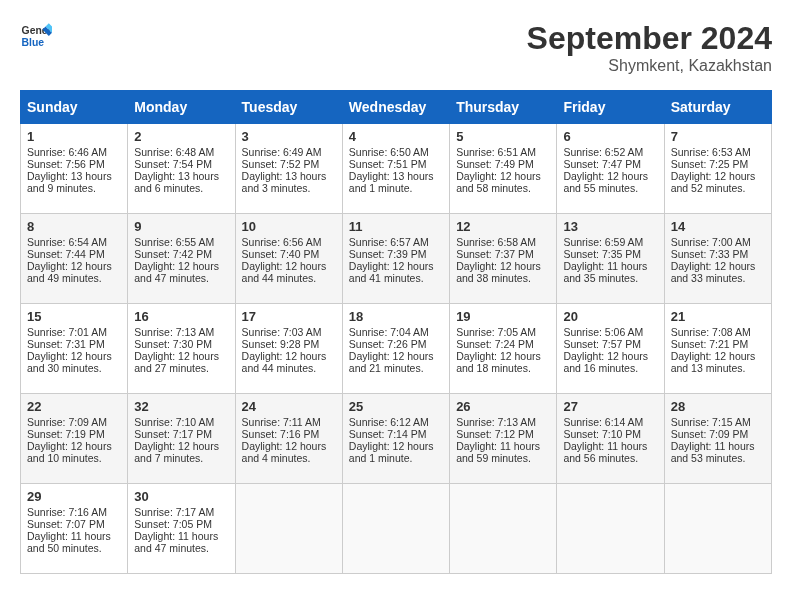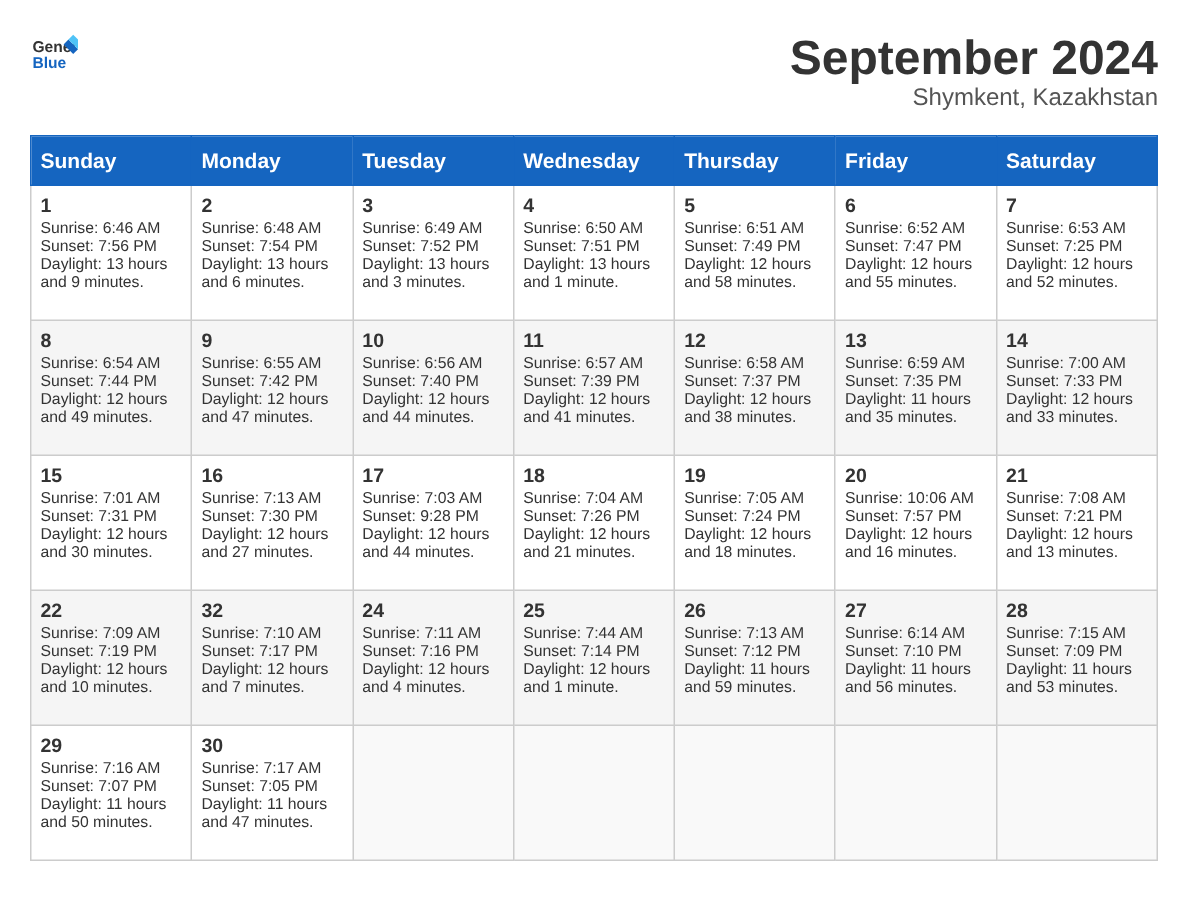--- a/index.html
+++ b/index.html
@@ -125,28 +125,28 @@
         <td><span class="day-number">12</span><span>Sunrise: 6:58 AM</span><br><span>Sunset: 7:37 PM</span><br><span>Daylight: 12 hours and 38 minutes.</span></td>
         <td><span class="day-number">13</span><span>Sunrise: 6:59 AM</span><br><span>Sunset: 7:35 PM</span><br><span>Daylight: 11 hours and 35 minutes.</span></td>
         <td><span class="day-number">14</span><span>Sunrise: 7:00 AM</span><br><span>Sunset: 7:33 PM</span><br><span>Daylight: 12 hours and 33 minutes.</span></td>
       </tr>
       <tr>
         <td><span class="day-number">15</span><span>Sunrise: 7:01 AM</span><br><span>Sunset: 7:31 PM</span><br><span>Daylight: 12 hours and 30 minutes.</span></td>
         <td><span class="day-number">16</span><span>Sunrise: 7:13 AM</span><br><span>Sunset: 7:30 PM</span><br><span>Daylight: 12 hours and 27 minutes.</span></td>
         <td><span class="day-number">17</span><span>Sunrise: 7:03 AM</span><br><span>Sunset: 9:28 PM</span><br><span>Daylight: 12 hours and 44 minutes.</span></td>
         <td><span class="day-number">18</span><span>Sunrise: 7:04 AM</span><br><span>Sunset: 7:26 PM</span><br><span>Daylight: 12 hours and 21 minutes.</span></td>
         <td><span class="day-number">19</span><span>Sunrise: 7:05 AM</span><br><span>Sunset: 7:24 PM</span><br><span>Daylight: 12 hours and 18 minutes.</span></td>
-        <td><span class="day-number">20</span><span>Sunrise: 10:06 AM</span><br><span>Sunset: 7:57 PM</span><br><span>Daylight: 12 hours and 16 minutes.</span></td>
+        <td><span class="day-number">20</span><span>Sunrise: 5:06 AM</span><br><span>Sunset: 7:57 PM</span><br><span>Daylight: 12 hours and 16 minutes.</span></td>
         <td><span class="day-number">21</span><span>Sunrise: 7:08 AM</span><br><span>Sunset: 7:21 PM</span><br><span>Daylight: 12 hours and 13 minutes.</span></td>
       </tr>
       <tr>
         <td><span class="day-number">22</span><span>Sunrise: 7:09 AM</span><br><span>Sunset: 7:19 PM</span><br><span>Daylight: 12 hours and 10 minutes.</span></td>
         <td><span class="day-number">32</span><span>Sunrise: 7:10 AM</span><br><span>Sunset: 7:17 PM</span><br><span>Daylight: 12 hours and 7 minutes.</span></td>
         <td><span class="day-number">24</span><span>Sunrise: 7:11 AM</span><br><span>Sunset: 7:16 PM</span><br><span>Daylight: 12 hours and 4 minutes.</span></td>
-        <td><span class="day-number">25</span><span>Sunrise: 7:44 AM</span><br><span>Sunset: 7:14 PM</span><br><span>Daylight: 12 hours and 1 minute.</span></td>
+        <td><span class="day-number">25</span><span>Sunrise: 6:12 AM</span><br><span>Sunset: 7:14 PM</span><br><span>Daylight: 12 hours and 1 minute.</span></td>
         <td><span class="day-number">26</span><span>Sunrise: 7:13 AM</span><br><span>Sunset: 7:12 PM</span><br><span>Daylight: 11 hours and 59 minutes.</span></td>
         <td><span class="day-number">27</span><span>Sunrise: 6:14 AM</span><br><span>Sunset: 7:10 PM</span><br><span>Daylight: 11 hours and 56 minutes.</span></td>
         <td><span class="day-number">28</span><span>Sunrise: 7:15 AM</span><br><span>Sunset: 7:09 PM</span><br><span>Daylight: 11 hours and 53 minutes.</span></td>
       </tr>
       <tr>
         <td><span class="day-number">29</span><span>Sunrise: 7:16 AM</span><br><span>Sunset: 7:07 PM</span><br><span>Daylight: 11 hours and 50 minutes.</span></td>
         <td><span class="day-number">30</span><span>Sunrise: 7:17 AM</span><br><span>Sunset: 7:05 PM</span><br><span>Daylight: 11 hours and 47 minutes.</span></td>
         <td class="empty-cell"></td>
         <td class="empty-cell"></td>
         <td class="empty-cell"></td>

